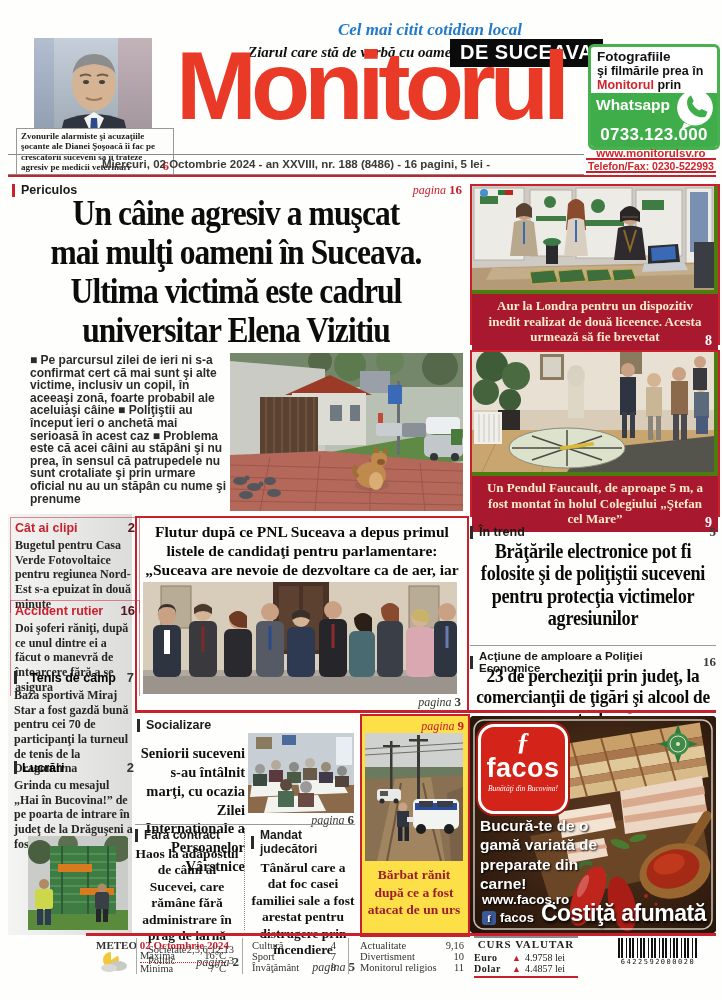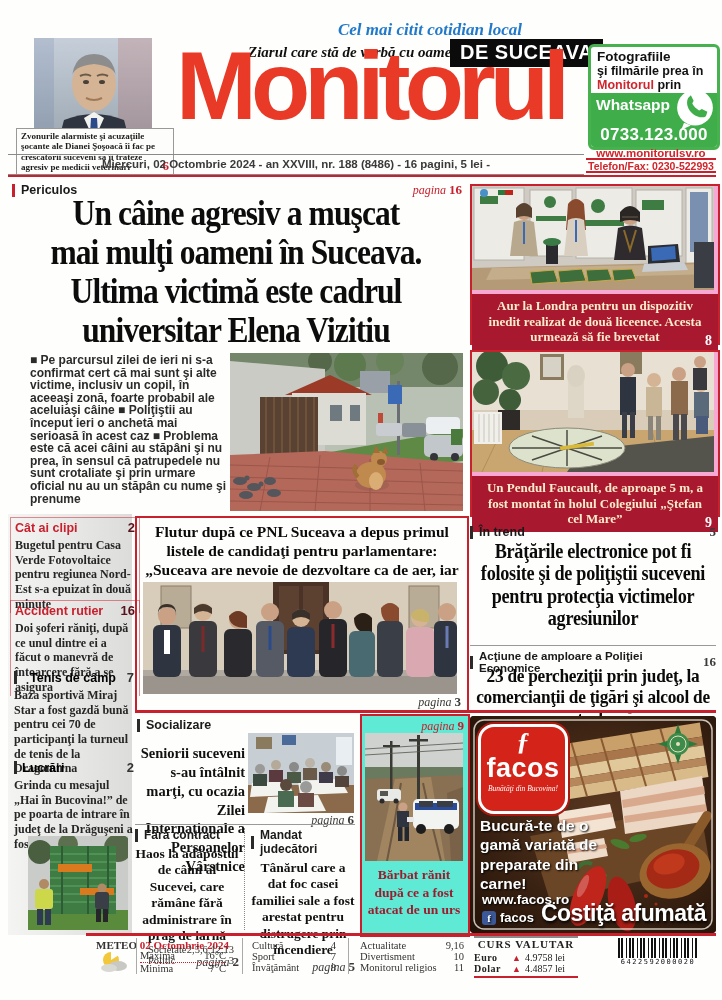--- a/index.html
+++ b/index.html
@@ -48,40 +48,40 @@
   .pg b{font-style:normal;font-size:13px;}
   .pg.redtxt{color:#c9202e;}
   
   .lead-headline{top:194px;left:-14px;width:500px;transform:scaleX(.9);transform-origin:50% 0;
      font-family:"Liberation Serif",serif;font-weight:bold;font-size:35px;line-height:39px;
      color:#0c0c0c;text-align:center;letter-spacing:-1px;}
   .lead-headline div{white-space:nowrap;}
   .lead-summary{top:354px;left:30px;width:198px;font-size:12px;line-height:12.6px;
      font-weight:bold;color:#2b2b2b;}
   
-  .rbox{left:470px;width:246px;border:2px solid #c9202e;background:#f9a8d4;}
+  .rbox{left:470px;width:246px;border:2px solid #c9202e;background:#4d7c0f;}
   .rcap{position:relative;background:#a8182f;color:#fbeccb;text-align:center;
      font:bold 13px "Liberation Serif",serif;line-height:1.2;padding:4px 14px 5px;}
   .rcap-pg{position:absolute;right:6px;bottom:1px;color:#fff;font:bold 14px "Liberation Serif",serif;}
   .rsec-head{font-family:"Liberation Serif",serif;font-weight:bold;color:#0a0a0a;
      text-align:center;letter-spacing:-.3px;}
   
   .pnl-box{top:516px;left:135px;width:330px;height:193px;border:2px solid #c9202e;}
   .pnl-head{position:absolute;top:5px;left:8px;width:314px;text-align:center;
      font:bold 15.5px "Liberation Serif",serif;line-height:1.22;color:#0a0a0a;}
   .pnl-pg{position:absolute;right:6px;bottom:1px;}
   .mid-redline{top:710px;left:135px;width:581px;height:3px;background:#c9202e;}
   
   .soc-head{top:744px;left:137px;width:108px;text-align:right;
      font:bold 14.5px "Liberation Serif",serif;line-height:1.3;color:#111;}
   .bc-head{font:bold 13.5px "Liberation Serif",serif;line-height:1.22;color:#111;text-align:center;}
   .dotline{border-left:1px dotted #888;}
   .grayline{background:#9a9a9a;height:1px;}
   
-  .bear-box{top:714px;left:360px;width:106px;height:219px;border:2px solid #c9202e;background:#5eead4;}
+  .bear-box{top:714px;left:360px;width:106px;height:219px;border:2px solid #c9202e;background:#fde047;}
   .bear-cap{position:absolute;top:150px;left:3px;width:98px;text-align:center;
      font:bold 13.5px "Liberation Serif",serif;line-height:1.3;color:#9d1b2e;}
   
   .sidebar-bg{top:514px;left:8px;width:124px;height:421px;
      background:linear-gradient(to right,#f4f4f2,#dcdcda);}
   .sb-item{left:10px;width:120px;padding:2px 4px;}
   .sb-bracket{border:1px solid rgba(201,32,46,.5);border-bottom:none;}
   .sb-head{display:flex;justify-content:space-between;align-items:center;}
   .sb-kick{font-weight:bold;font-size:12.5px;}
   .sb-kick.redtxt{color:#c9202e;}

